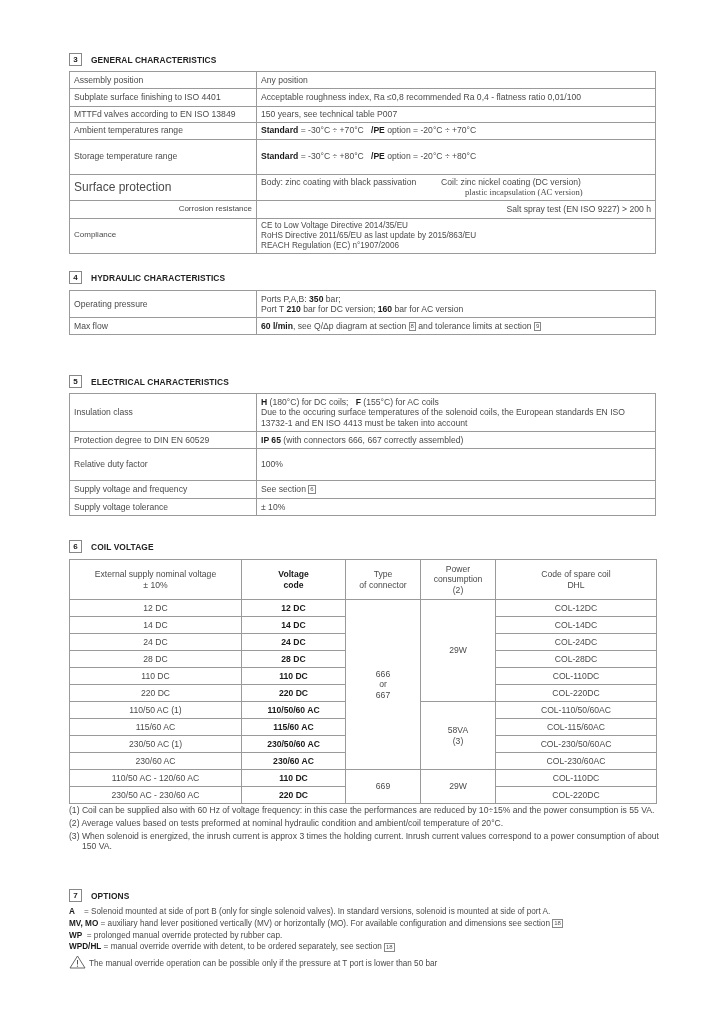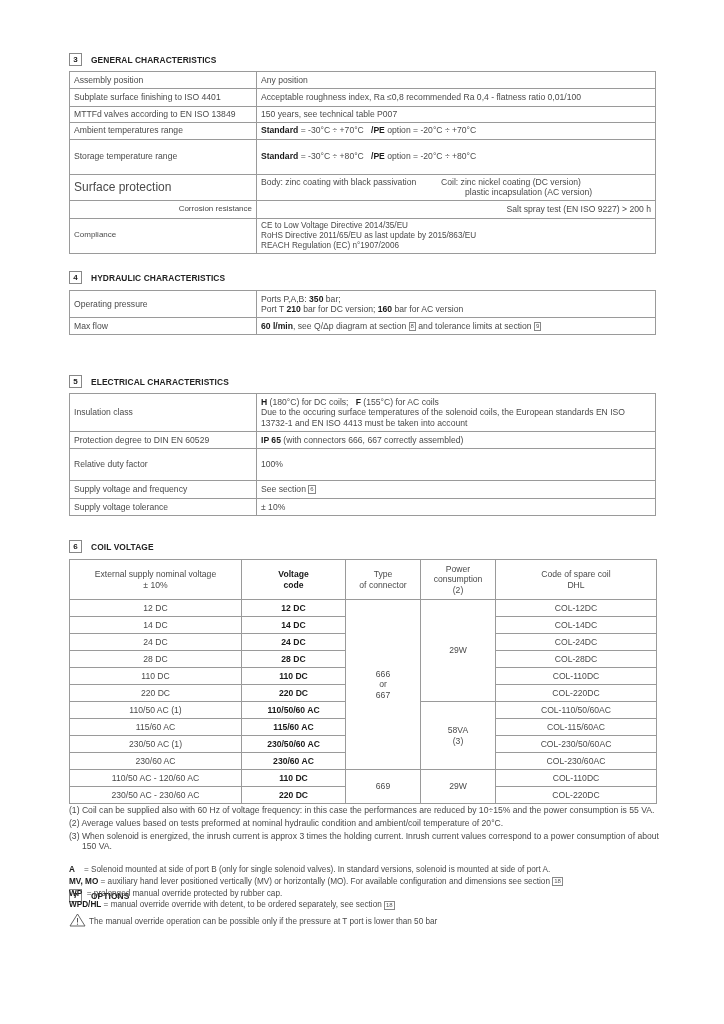--- a/index.html
+++ b/index.html
@@ -39,21 +39,21 @@
   }
   table.coil th { height: 39px; }
   table.coil td { height: 16px; }
   table.coil .bold { font-weight: bold; color: #1a1a1a; }
   .notes {
     position: absolute; left: 69px; top: 805px; width: 590px; font-size: 8.6px;
     color: #4a4a4a; line-height: 10.8px;
   }
   .note { padding-left: 13px; text-indent: -13px; margin-bottom: 2px; text-align: justify; }
   .options {
-    position: absolute; left: 69px; top: 864px; width: 600px; font-size: 8.2px;
+    position: absolute; left: 69px; top: 906px; width: 600px; font-size: 8.2px;
     color: #4a4a4a; line-height: 11.8px;
   }
   .options b { color: #1a1a1a; }
   .warn { display: flex; align-items: center; margin-top: 2px; }
   .warn svg { margin-right: 3px; }
 </style>
 </head>
 <body>
 
 <div class="section-head" style="top:53px;">
@@ -82,21 +82,21 @@
     <td class="lbl">Storage temperature range</td>
     <td><b>Standard</b><span> = -30°C ÷ +80°C</span>&nbsp;&nbsp;&nbsp;<b>/PE</b><span> option = -20°C ÷ +80°C</span></td>
   </tr>
   <tr style="height:26px;">
     <td class="lbl" style="font-size:12px;">Surface protection</td>
     <td>
       <div style="display:flex;">
         <div style="width:170px;">Body: zinc coating with black passivation</div>
         <div style="padding-left:10px;">
           <div>Coil: zinc nickel coating (DC version)</div>
-          <div style="padding-left:24px;">plastic incapsulation (AC version)</div>
+          <div style="padding-left:24px;font-family:Liberation Serif, serif;">plastic incapsulation (AC version)</div>
         </div>
       </div>
     </td>
   </tr>
   <tr style="height:18px;text-align:right;">
     <td class="lbl" style="font-size:8px;">Corrosion resistance</td>
     <td>Salt spray test (EN ISO 9227) &gt; 200 h</td>
   </tr>
   <tr style="height:34px;">
     <td class="lbl" style="font-size:8px;">Compliance</td>

